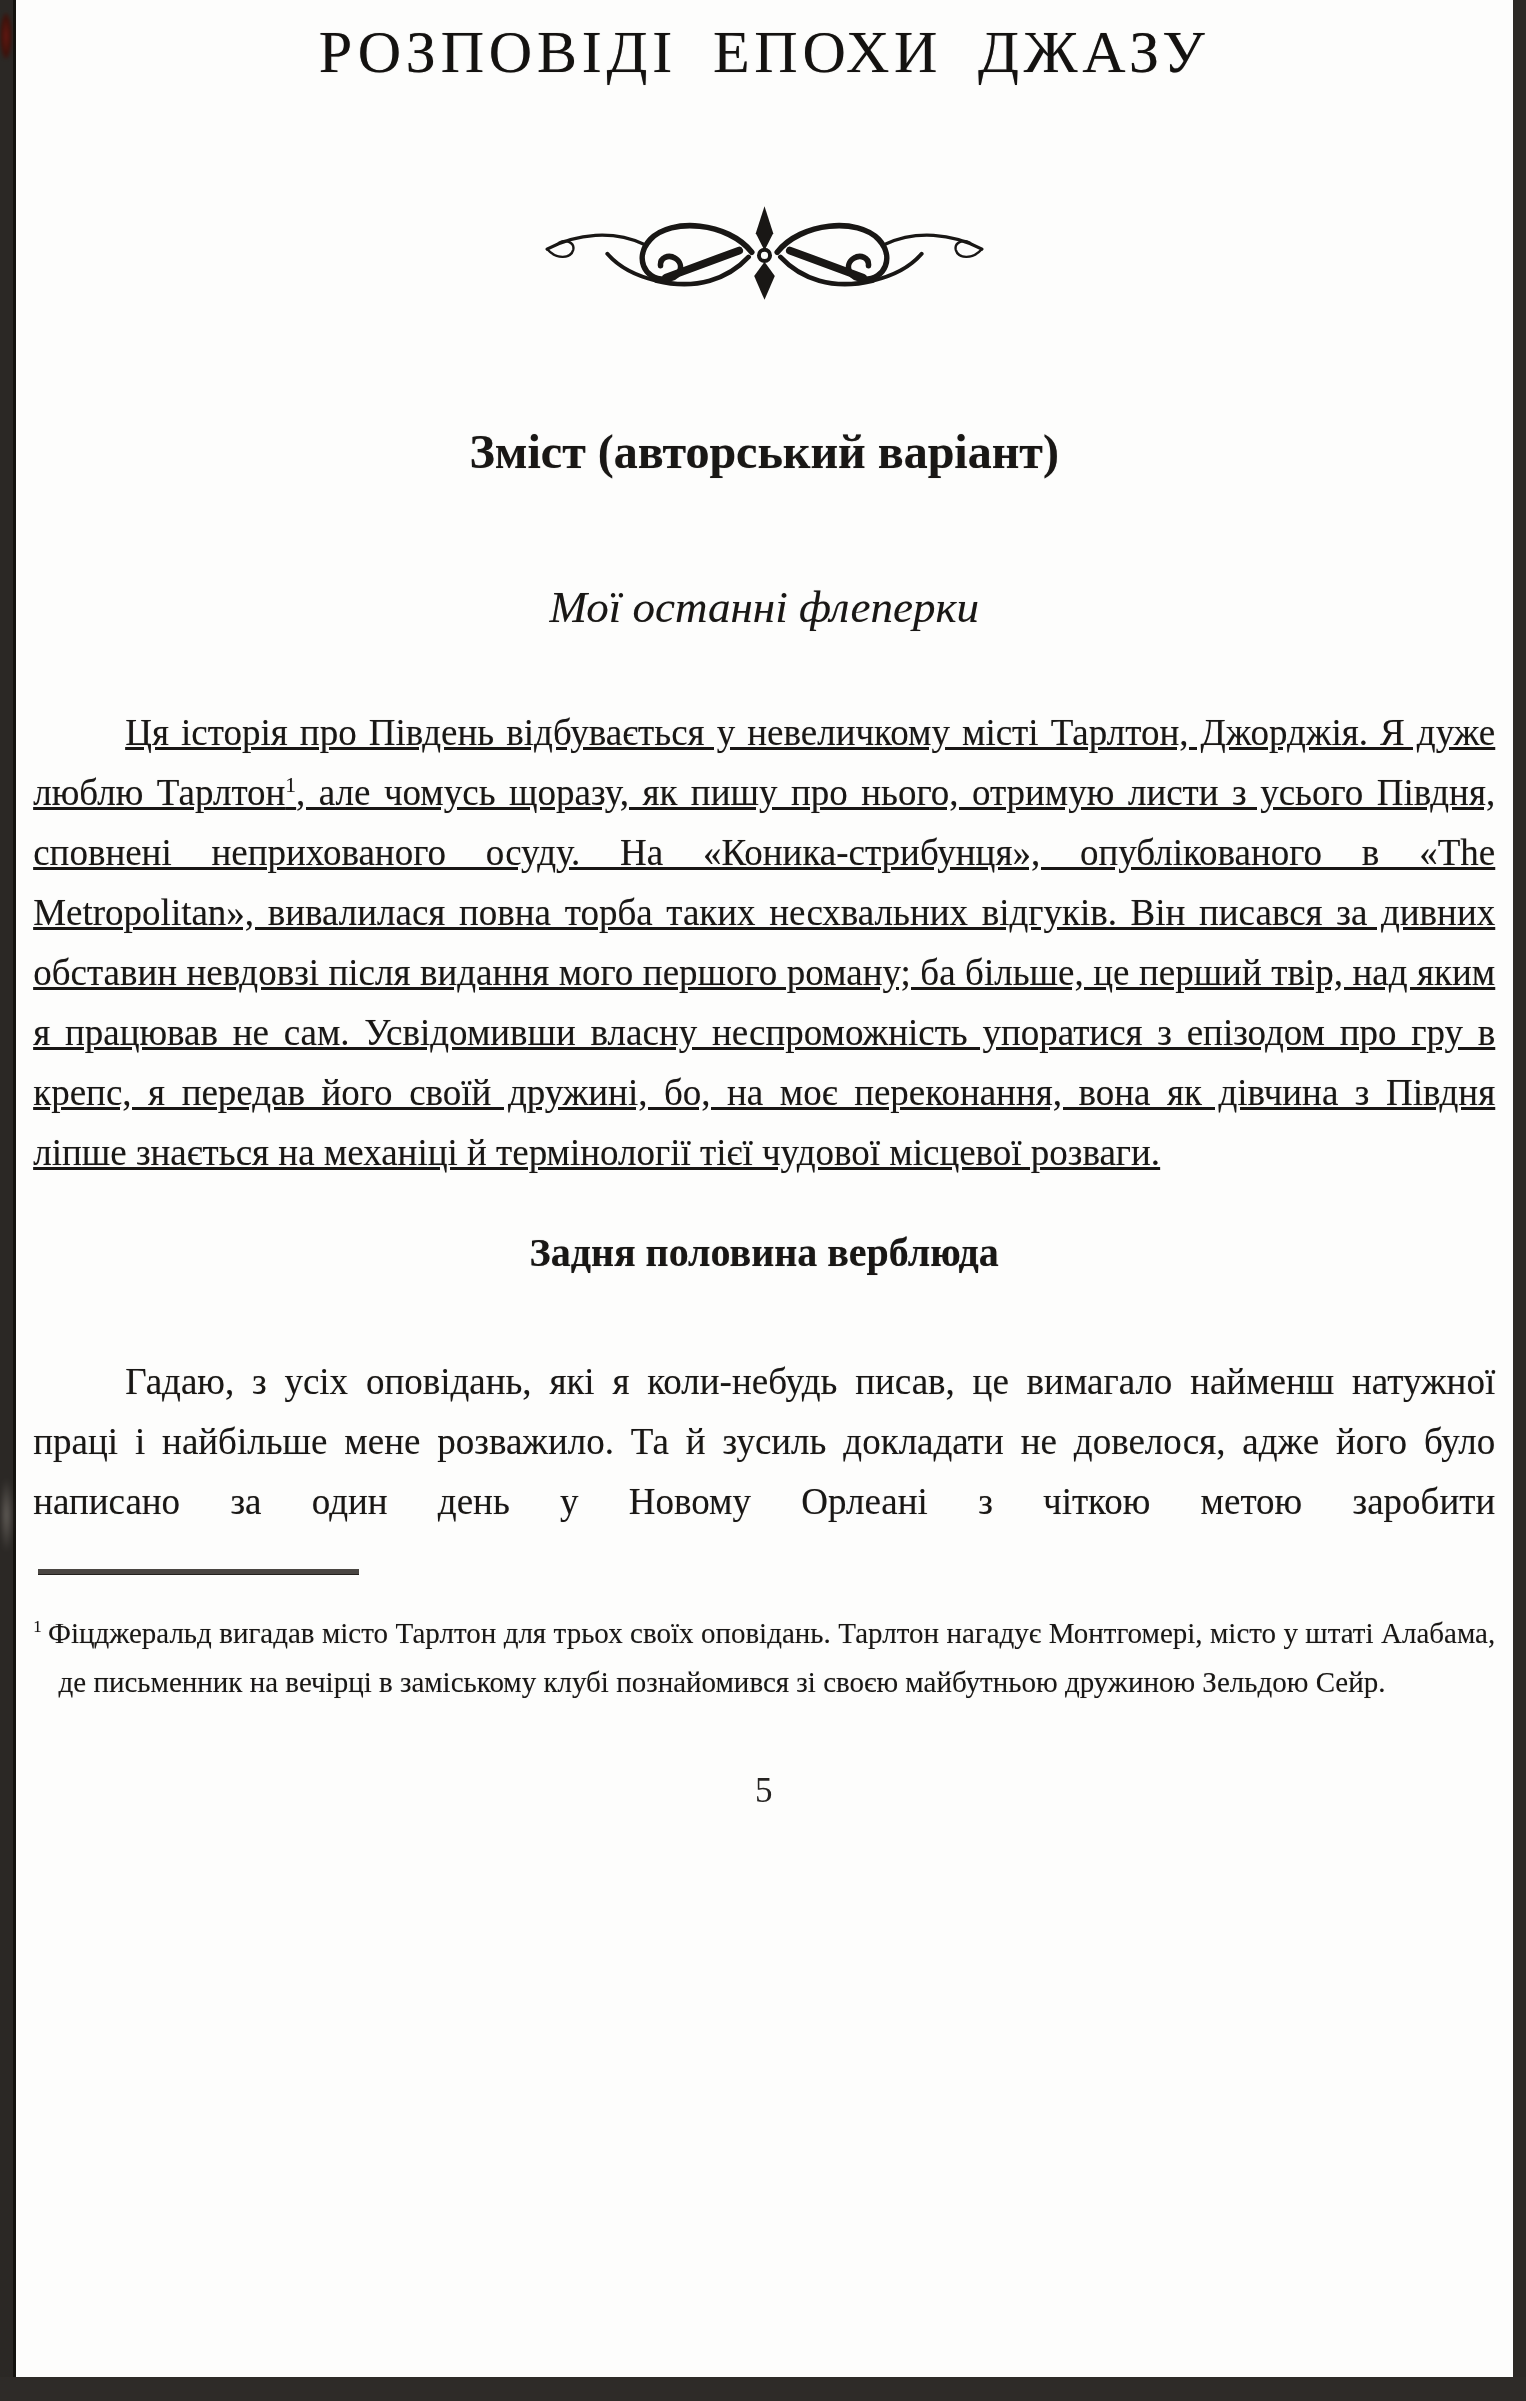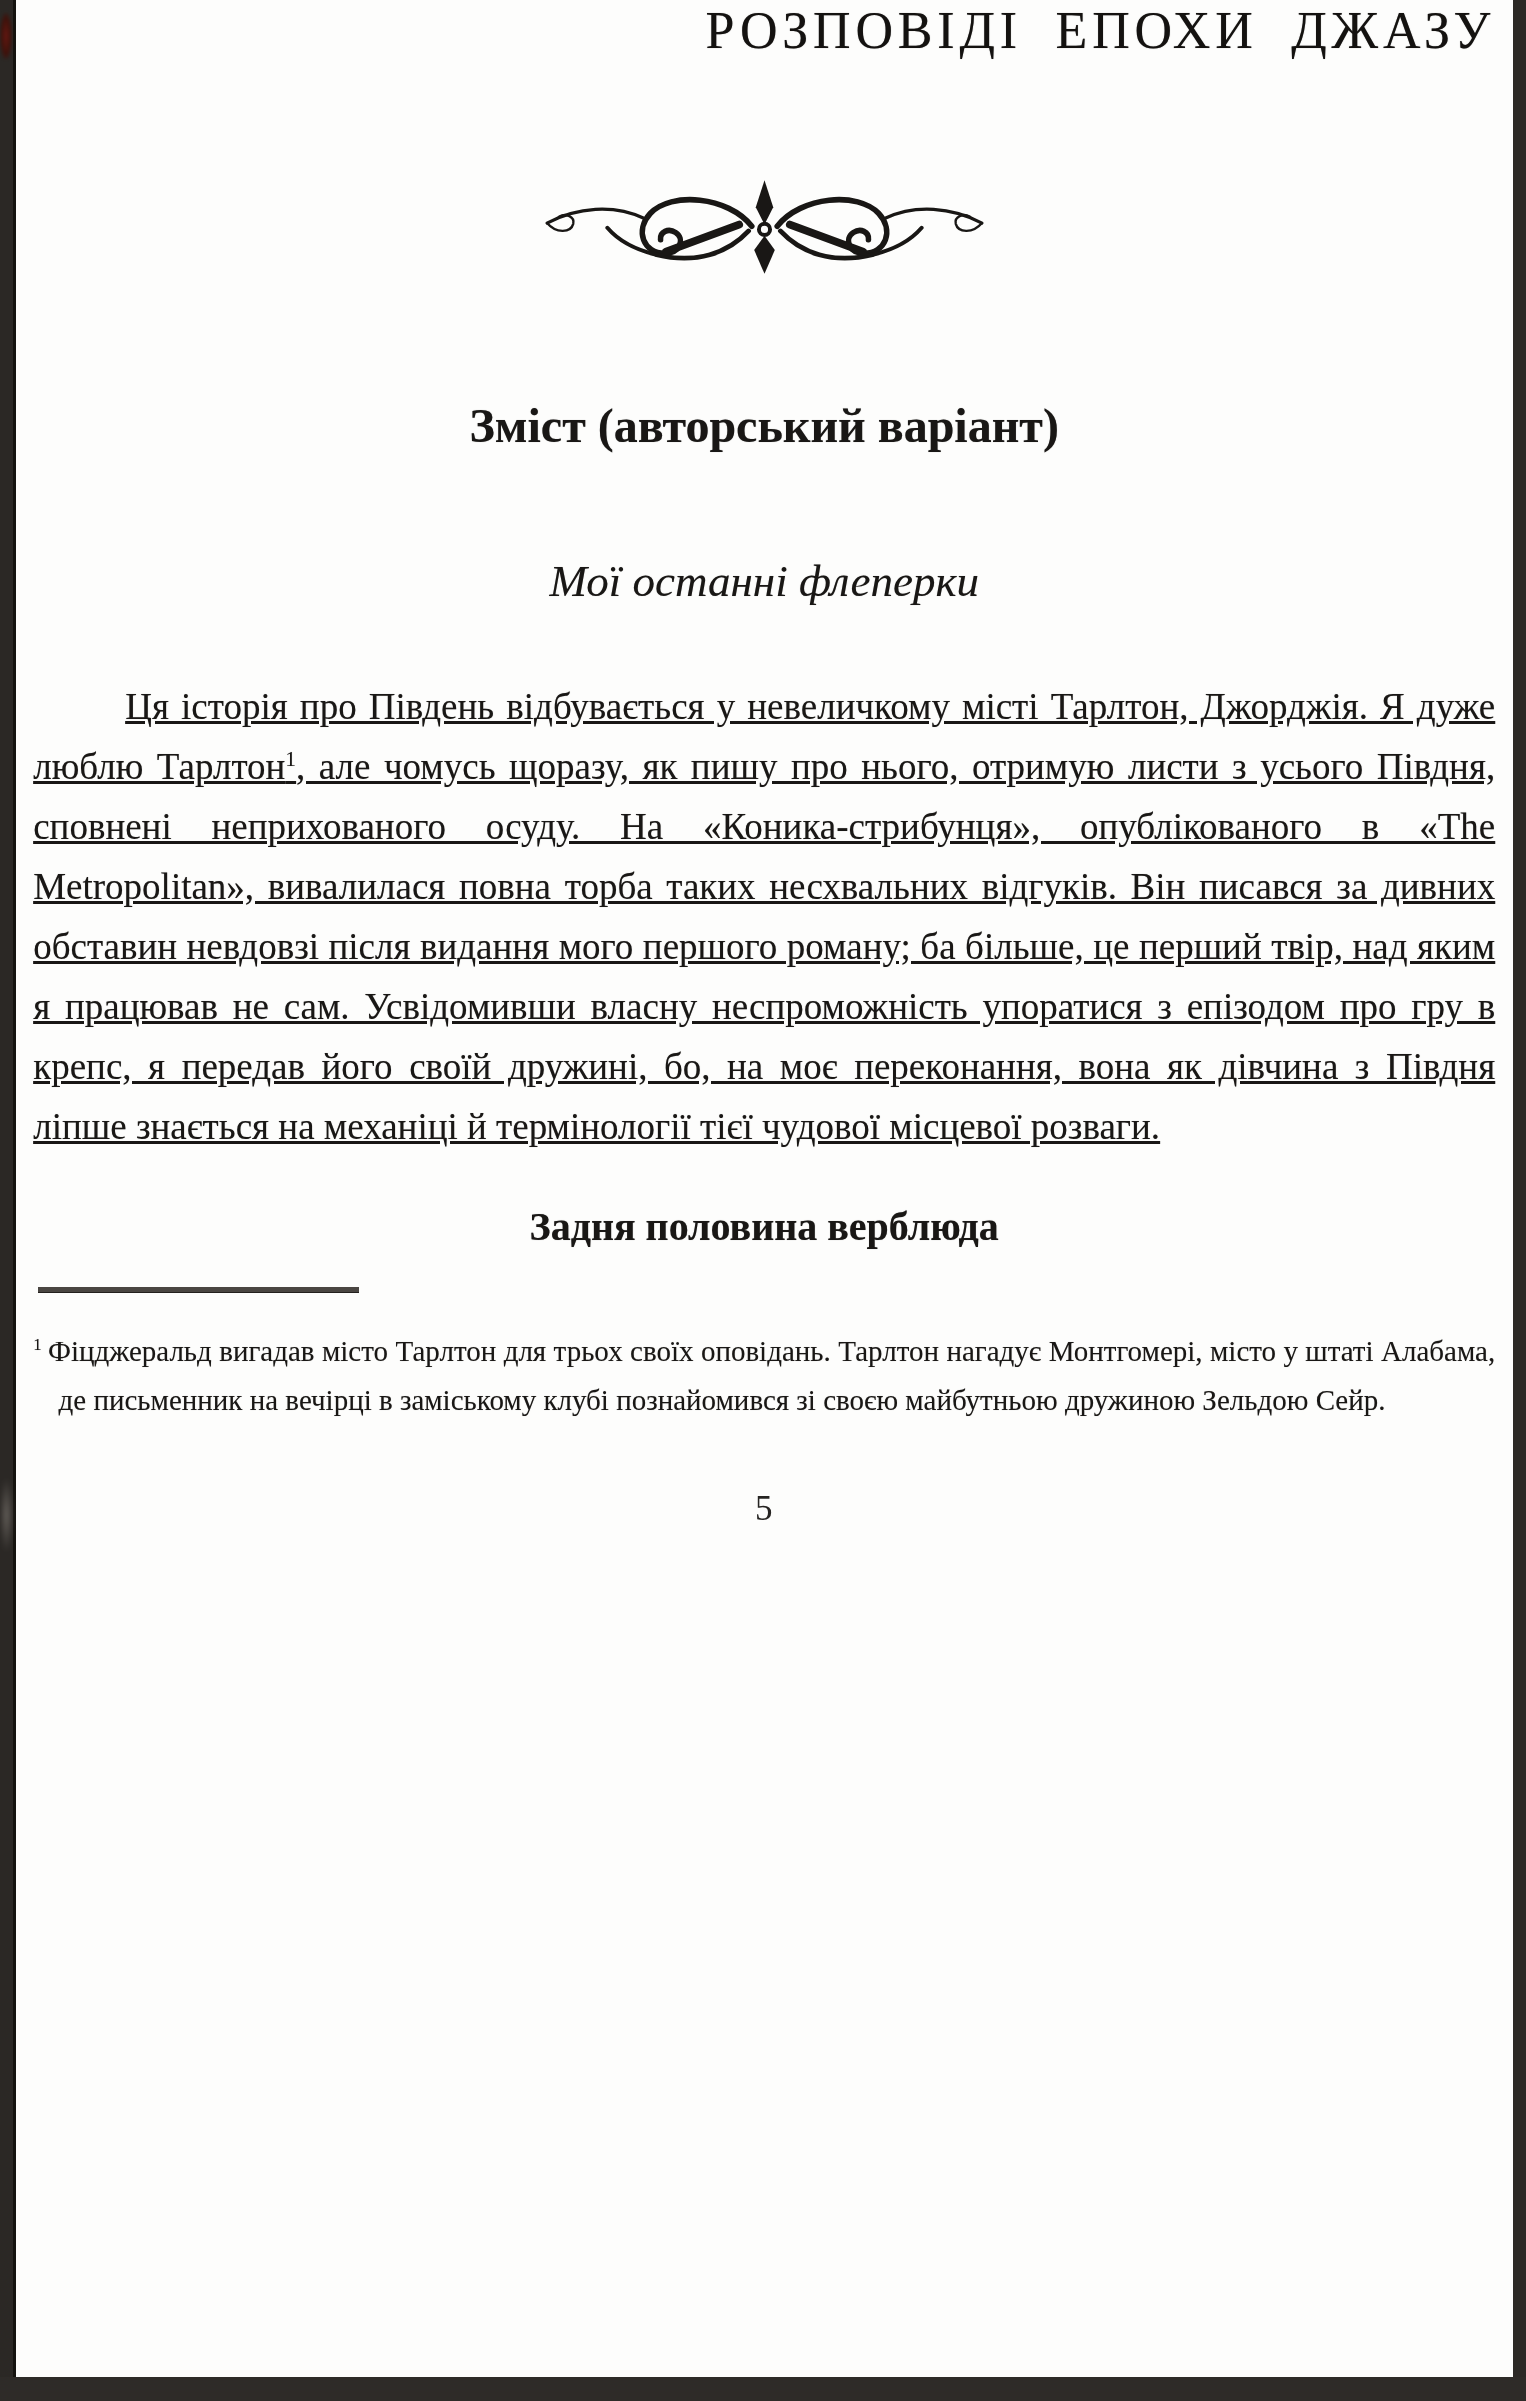--- a/index.html
+++ b/index.html
@@ -46,23 +46,23 @@
     width: 12.7px; height: 72px;
     background: radial-gradient(ellipse at center, #97918a 0%, rgba(40,37,34,0) 75%);
     filter: blur(2.4px);
     opacity: .55;
   }
   .content {
     padding: 0 17.5px;
     color: #191715;
   }
   .book-title {
-    margin-top: 3px;
-    text-align: right;
-    font-size: 52px;
+    margin-top: 20px;
+    text-align: center;
+    font-size: 60px;
     line-height: 1.08;
     letter-spacing: 4.8px;
     word-spacing: 16px;
     color: #141210;
     text-shadow: 0 0 0.8px rgba(25,23,21,.55);
   }
   .ornament-wrap {
     margin-top: 118px;
     text-align: center;
     height: 100px;
@@ -166,20 +166,21 @@
 
       <div class="h-contents">Зміст (авторський варіант)</div>
 
       <div class="h-subtitle">Мої останні флеперки</div>
 
 
       <div class="body-par par-1"><span>Ця історія про Південь відбувається у невеличкому місті Тарлтон, Джорджія. Я дуже люблю Тарлтон</span><sup class="fn-ref">1</sup><span>, але чомусь щоразу, як пишу про нього, отримую листи з усього Півдня, сповнені неприхованого осуду. На «Коника-стрибунця», опублікованого в «The Metropolitan», вивалилася повна торба таких несхвальних відгуків. Він писався за дивних обставин невдовзі після видання мого першого роману; ба більше, це перший твір, над яким я працював не сам. Усвідомивши власну неспроможність упоратися з епізодом про гру в крепс, я передав його своїй дружині, бо, на моє переконання, вона як дівчина з Півдня ліпше знається на механіці й термінології тієї чудової місцевої розваги.</span></div>
 
       <div class="h-story h-story-2">Задня половина верблюда</div>
 
+      <div class="body-par par-2">Гадаю, з усіх оповідань, які я коли-небудь писав, це вимагало найменш натужної праці і найбільше мене розважило. Та й зусиль докладати не довелося, адже його було написано за один день у Новому Орлеані з чіткою метою заробити</div>
 
       <div class="footnote-rule"></div>
 
       <div class="footnote"><sup class="fn-ref">1</sup><span>Фіцджеральд вигадав місто Тарлтон для трьох своїх оповідань. Тарлтон нагадує Монтгомері, місто у штаті Алабама, де письменник на вечірці в заміському клубі познайомився зі своєю майбутньою дружиною Зельдою Сейр.</span></div>
 
       <div class="page-number">5</div>
 
     </div>
   </div>
 

